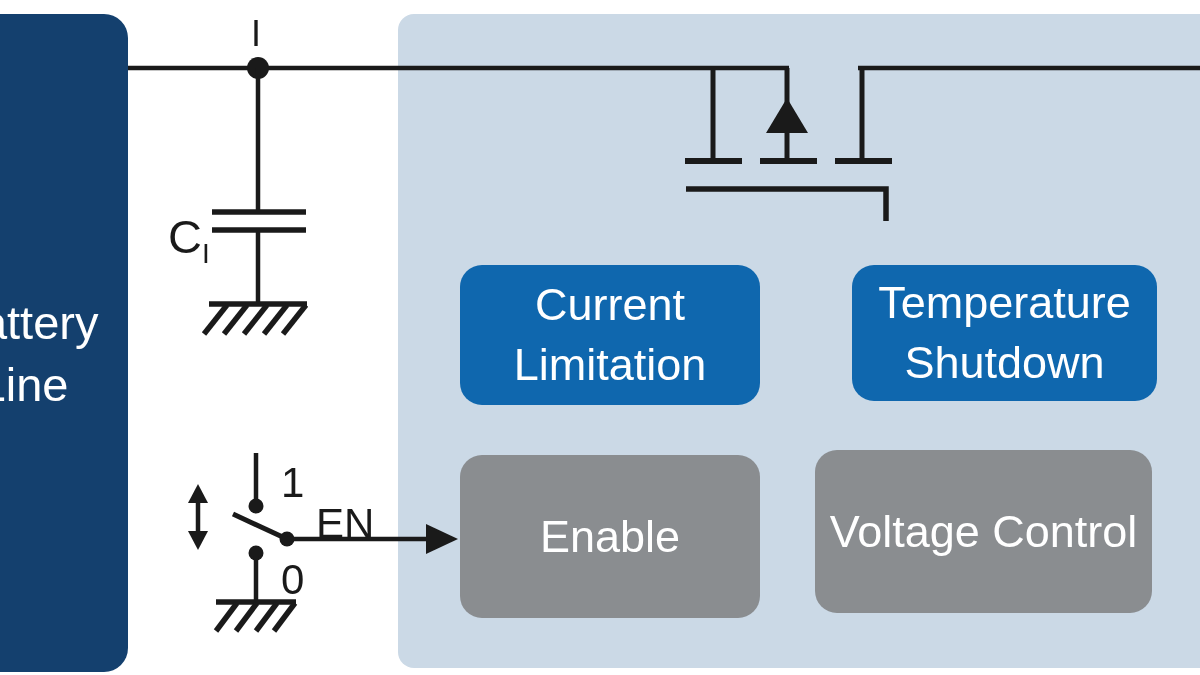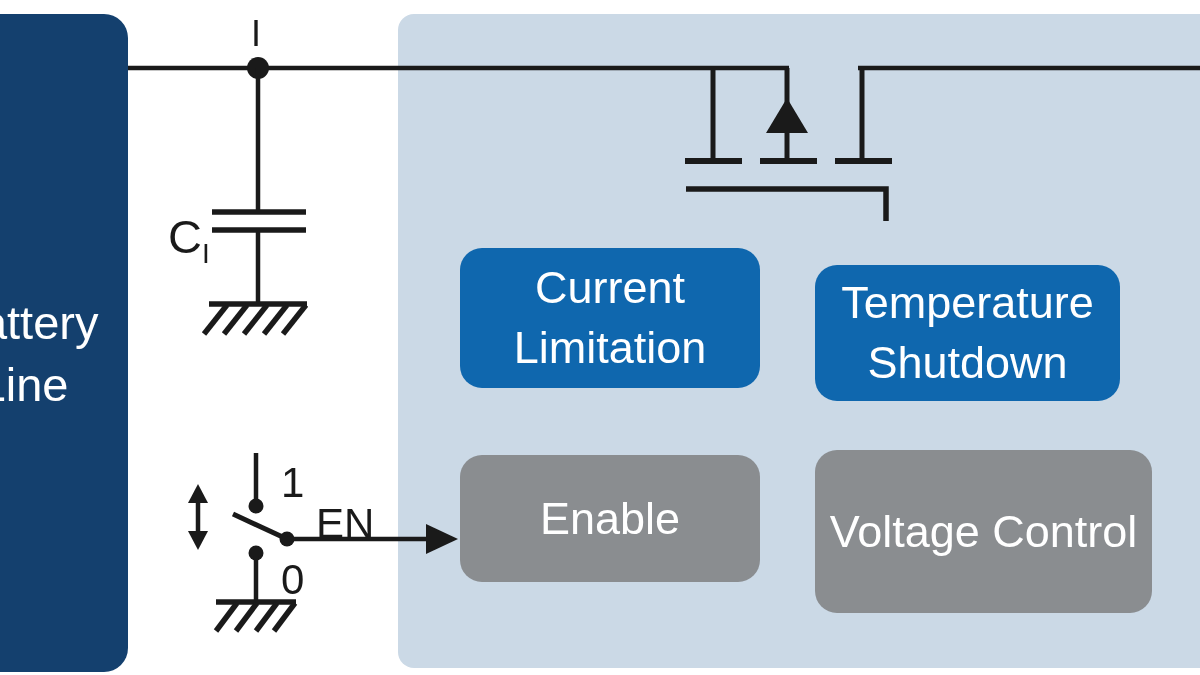--- a/index.html
+++ b/index.html
@@ -30,23 +30,23 @@
   .lbl-one{left:281px;top:459px;font-size:42px;}
   .lbl-en{left:316px;top:480px;font-size:42px;margin-top:20px;}
   .lbl-zero{left:281px;top:556px;font-size:42px;}
   .block{
     position:absolute;border-radius:22px;color:#ffffff;
     display:flex;align-items:center;justify-content:center;text-align:center;
     font-size:45px;line-height:60px;
   }
   .block.blue{background:#0F67AE;}
   .block.gray{background:#8A8D90;}
-  .blk-current-limitation{left:460px;top:248px;width:300px;height:140px;}
-  .blk-temperature-shutdown{left:815px;top:265px;width:305px;height:136px;}
-  .blk-enable{left:460px;top:455px;width:300px;height:127px;}
+  .blk-current-limitation{left:460px;top:265px;width:300px;height:140px;}
+  .blk-temperature-shutdown{left:852px;top:265px;width:305px;height:136px;}
+  .blk-enable{left:460px;top:455px;width:300px;height:163px;}
   .blk-voltage-control{left:815px;top:450px;width:337px;height:163px;}
 </style>
 </head>
 <body>
 
 <div class="stage">
 
   <div class="panel"></div>
 
   <div class="battery-box">

